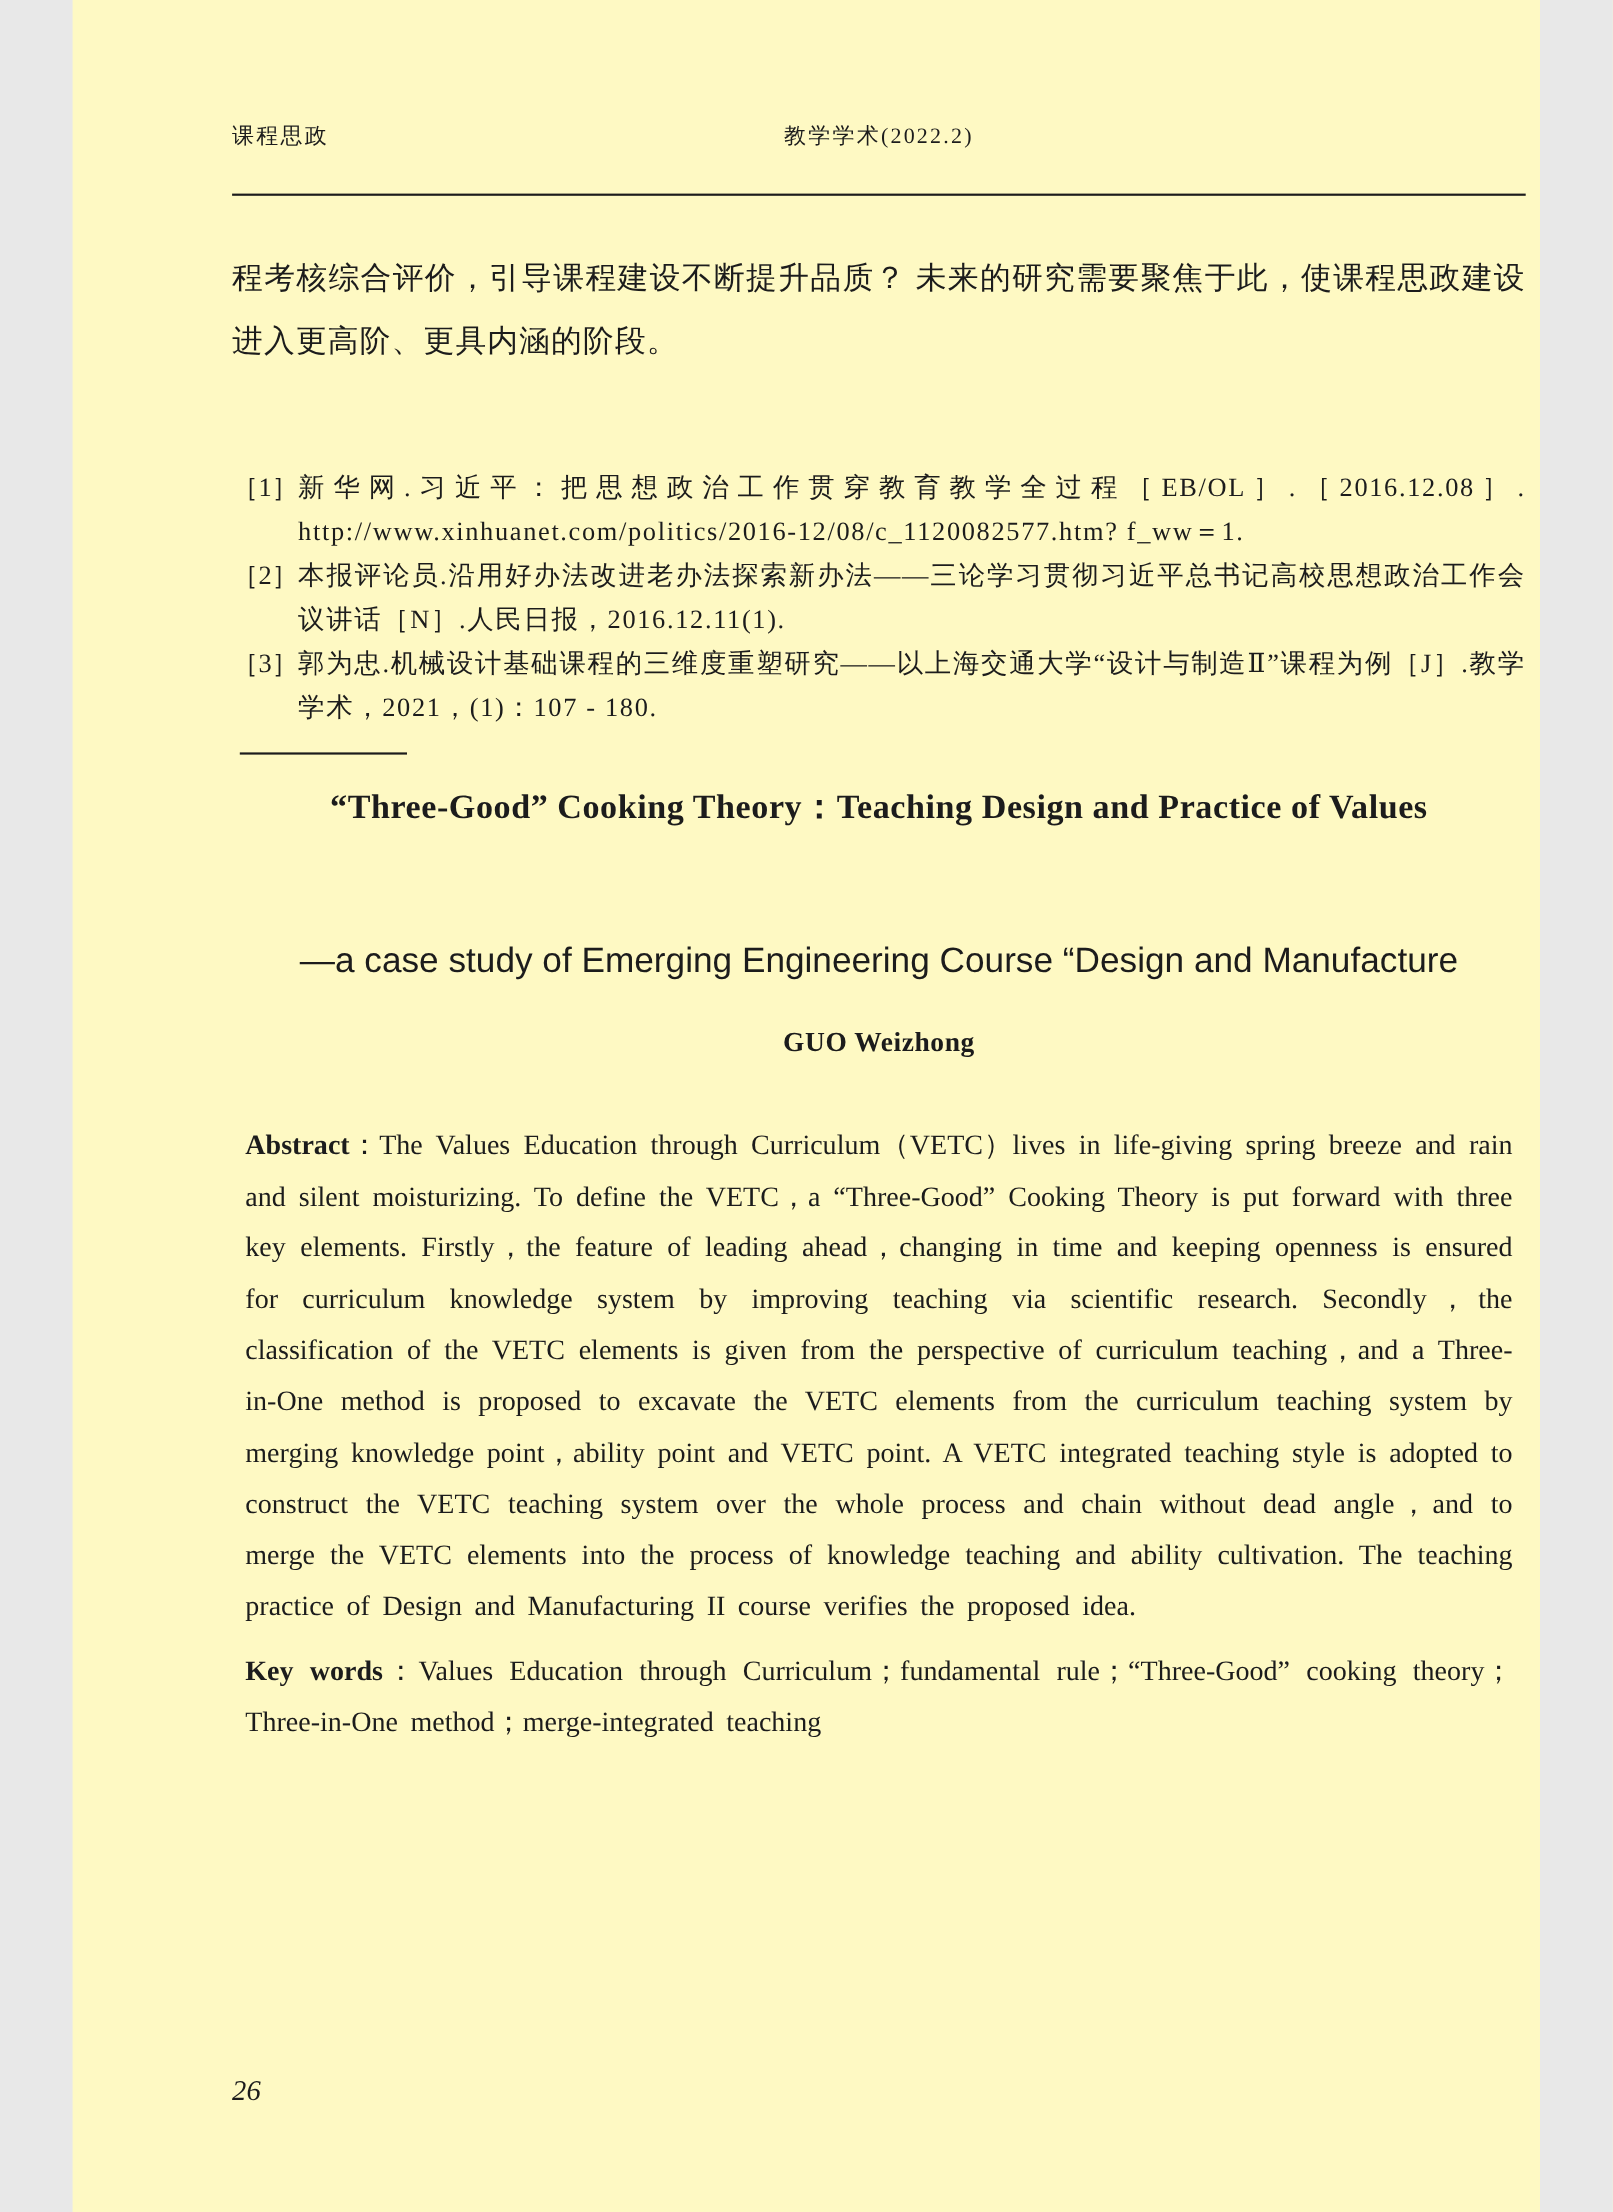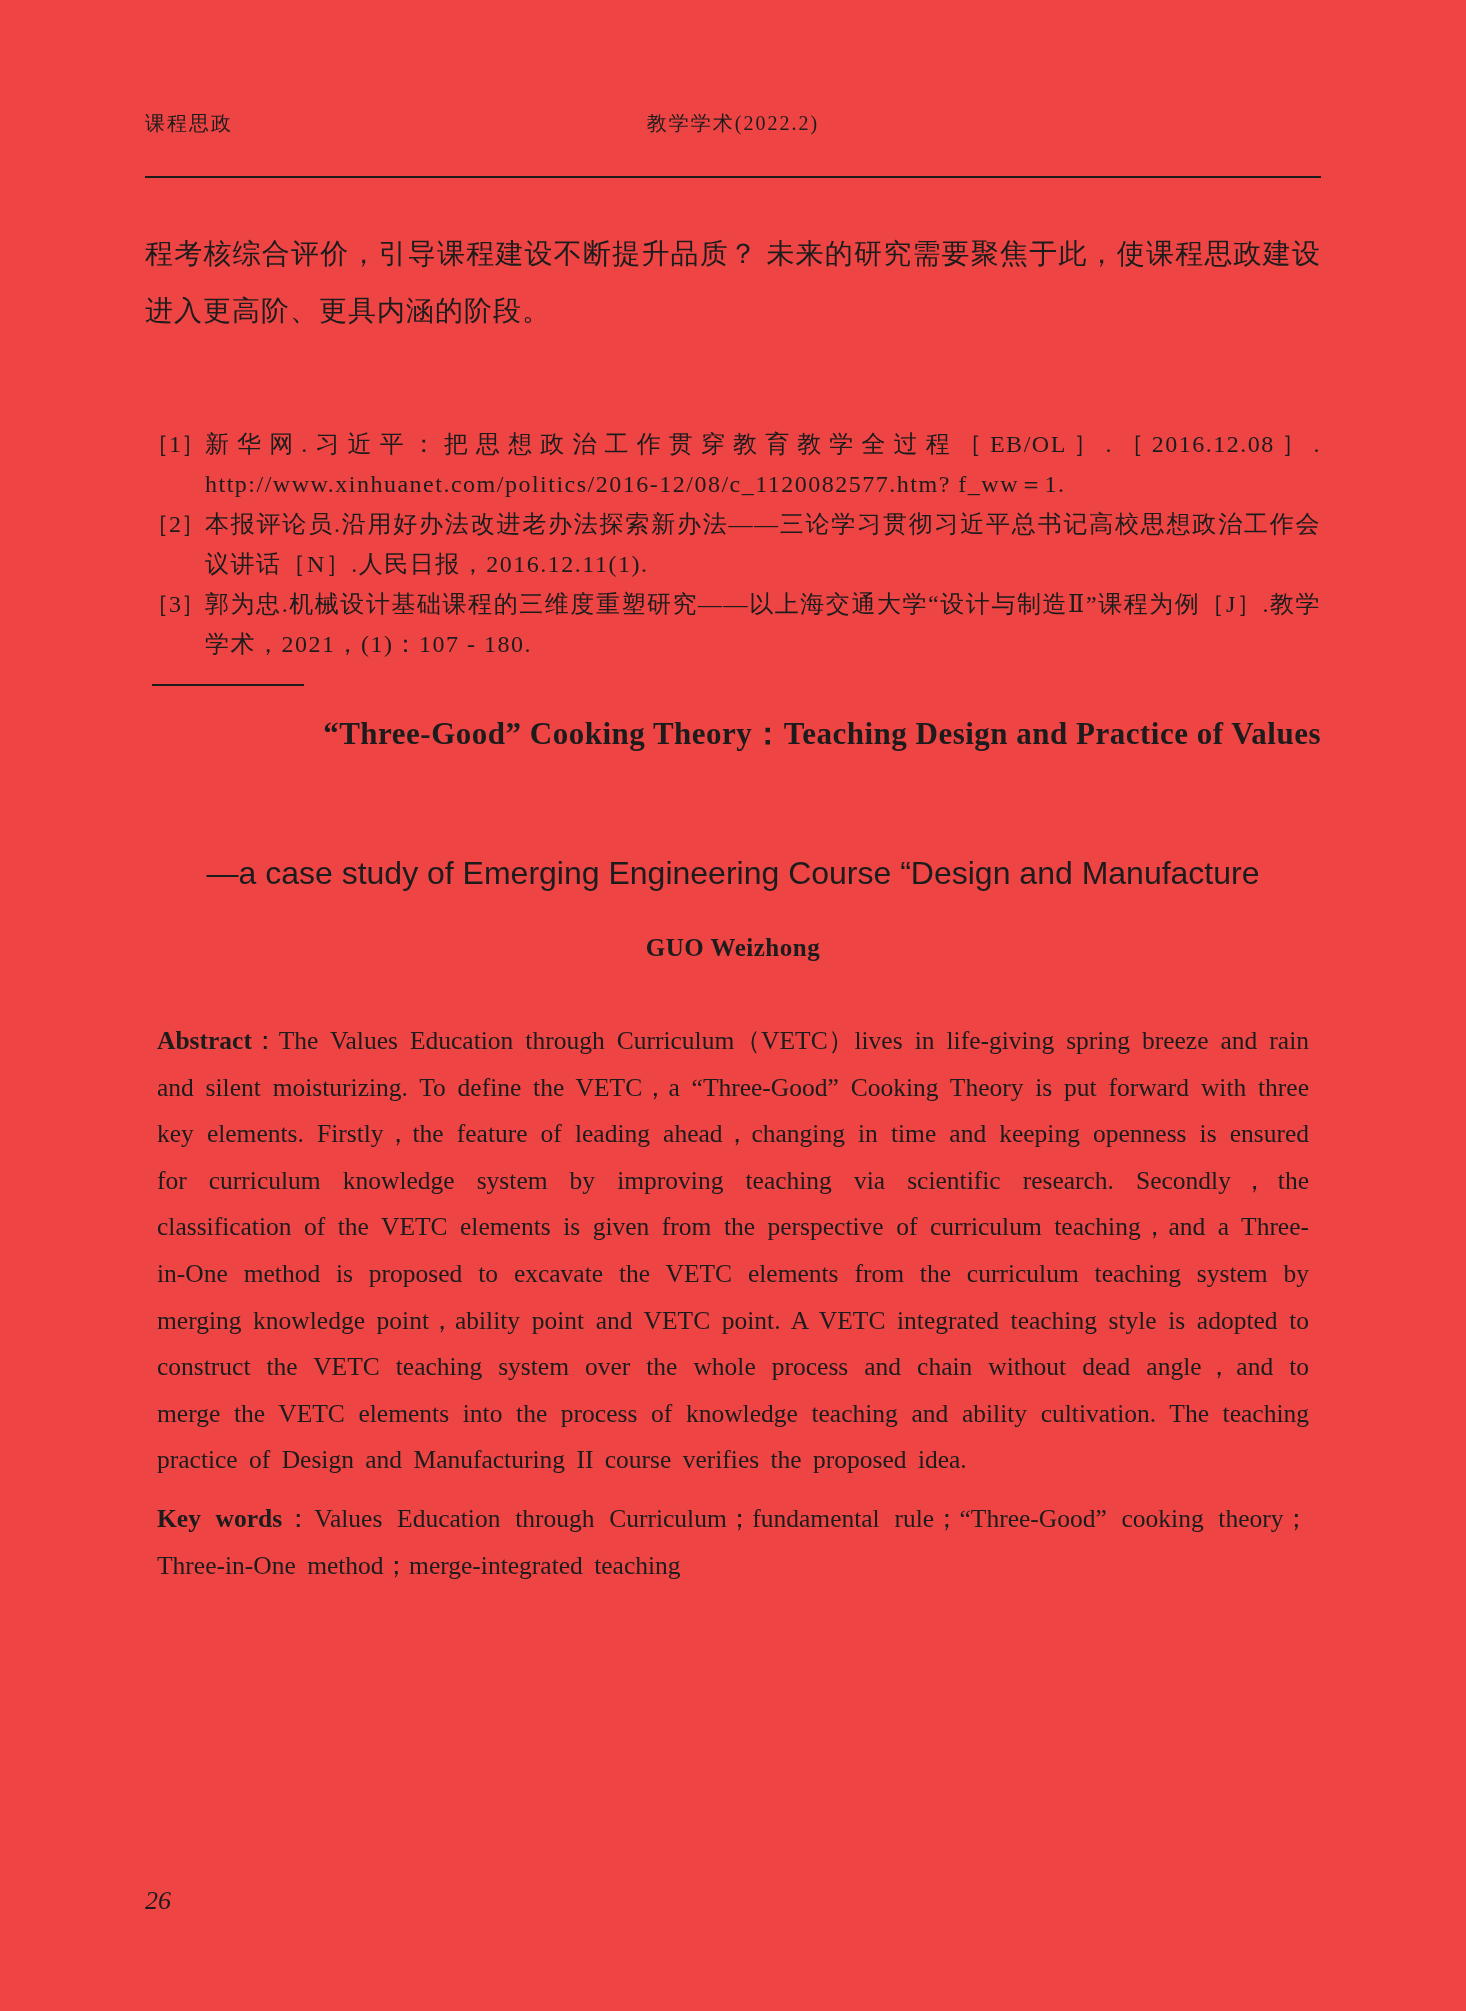--- a/index.html
+++ b/index.html
@@ -2,24 +2,24 @@
 <html><head>
 <meta charset="utf-8">
 <style>
   html, body {
     margin: 0;
     padding: 0;
     background: #e8e8e8;
   }
   .page {
     position: relative;
-    width: 1466px;
+    width: 1334px;
     height: 2011px;
     margin: 0 auto;
-    background: #ef4444;
+    background: #fef9c3;
     color: #1c1c1c;
     font-family: "Liberation Serif", "DejaVu Serif", serif;
     overflow: hidden;
   }
   .block {
     position: absolute;
     left: 145px;
     width: 1176px;
   }
   
@@ -84,21 +84,21 @@
     height: 2px;
     background: #1c1c1c;
   }
   
   .title {
     top: 706px;
     margin: 0;
     font-size: 31px;
     line-height: 56px;
     font-weight: bold;
-    text-align: right;
+    text-align: center;
     letter-spacing: 0.5px;
   }
   .subtitle {
     top: 850px;
     font-family: "Liberation Sans", "DejaVu Sans", sans-serif;
     font-size: 32px;
     line-height: 46px;
     text-align: center;
     font-weight: 400;
   }

